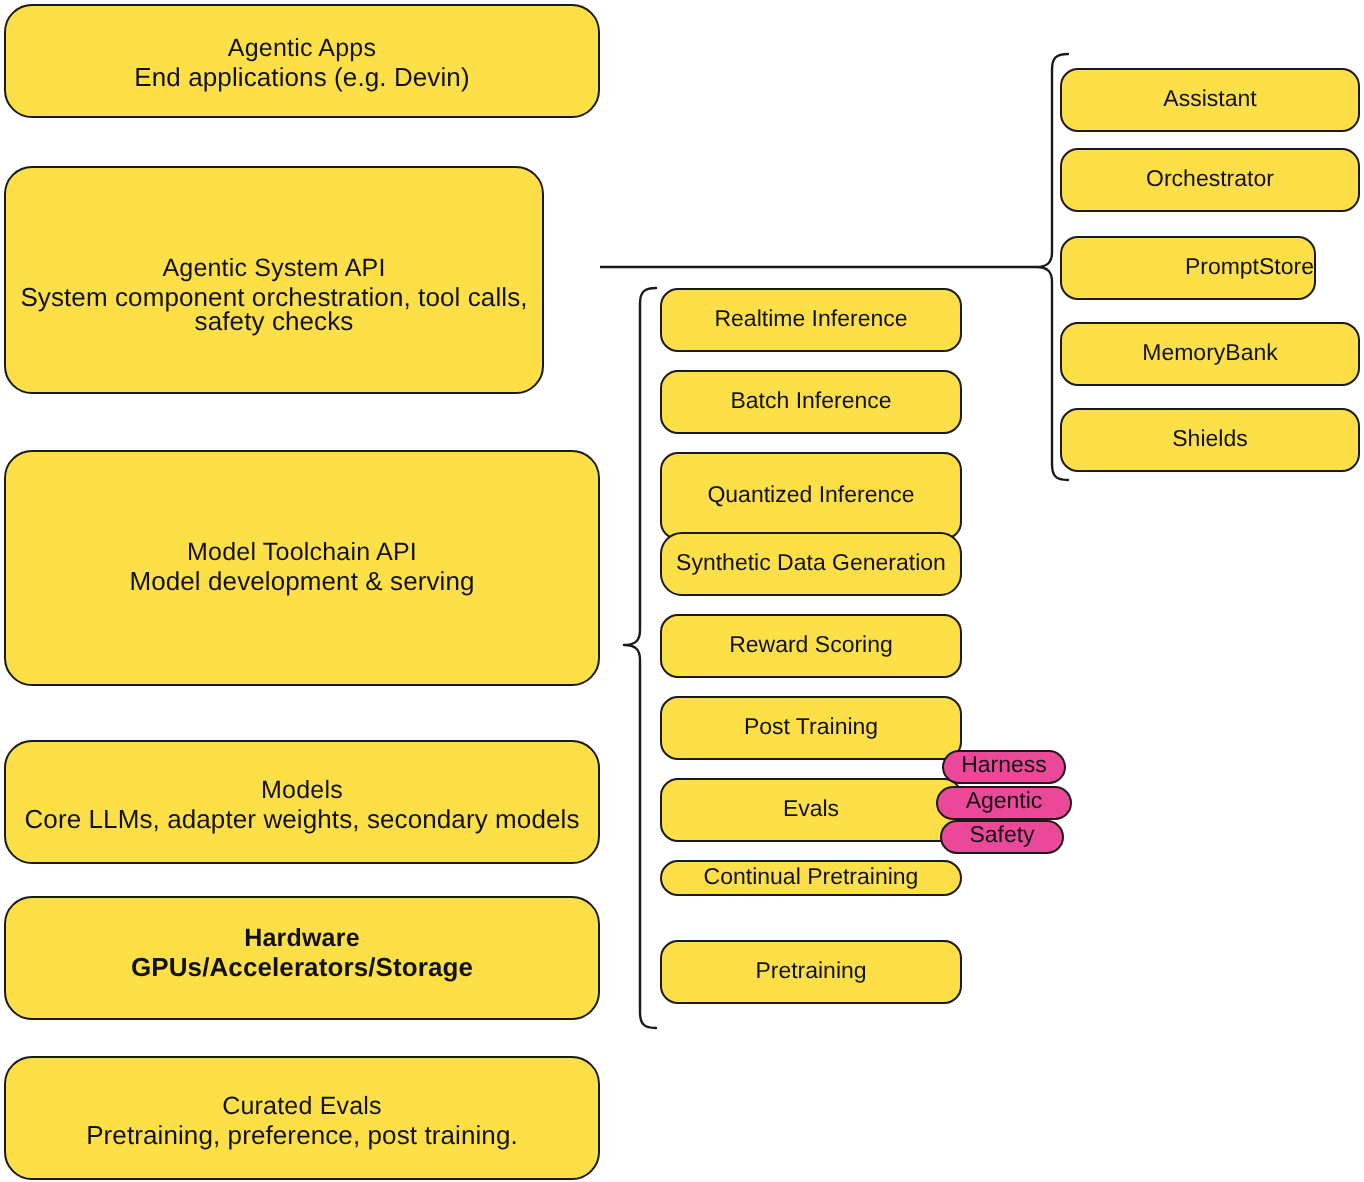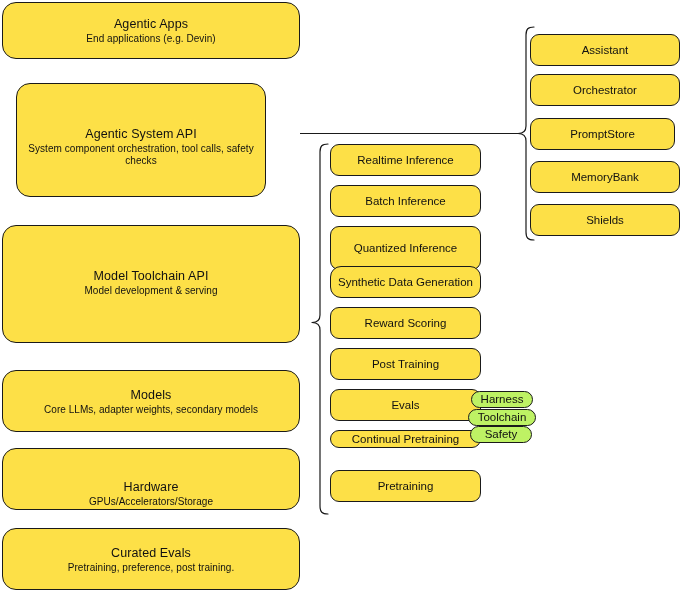--- a/index.html
+++ b/index.html
@@ -38,21 +38,21 @@
   .layer-box {
     border-radius: 14px;
   }
   .layer-title {
     font-size: 12.5px;
     line-height: 16px;
     letter-spacing: 0.1px;
     color: #111111;
   }
   .layer-sub {
-    font-size: 10px;
+    font-size: 13px;
     line-height: 12px;
     letter-spacing: 0.05px;
     color: #111111;
     margin-top: 1px;
   }
 
   
   .layer-inner {
     position: absolute;
     left: 0;
@@ -71,27 +71,26 @@
     font-size: 11.5px;
     line-height: 14px;
     color: #111111;
     white-space: nowrap;
   }
 
   
   .pill {
     position: absolute;
     box-sizing: border-box;
-    background: #bef264;
+    background: #ec4899;
     border: 1.2px solid #1a1a1a;
     border-radius: 999px;
     display: flex;
     align-items: center;
     justify-content: center;
-    margin-top: 16px;
   }
   .pill-label {
     font-size: 11.5px;
     line-height: 13px;
     color: #111111;
     white-space: nowrap;
   }
 
   
   .brace {
@@ -113,21 +112,21 @@
 
 <div id="canvas">
 
   <div class="box layer-box" style="left:2px; top:2px; width:298px; height:57px;">
     <div class="layer-inner" style="top:13px;">
       <div class="layer-title">Agentic Apps</div>
       <div class="layer-sub">End applications (e.g. Devin)</div>
     </div>
   </div>
 
-  <div class="box layer-box" style="left:16px; top:83px; width:250px; height:114px;">
+  <div class="box layer-box" style="left:2px; top:83px; width:270px; height:114px;">
     <div class="layer-inner" style="top:42px;">
       <div class="layer-title">Agentic System API</div>
       <div class="layer-sub">System component orchestration, tool calls, safety checks</div>
     </div>
   </div>
 
   <div class="box layer-box" style="left:2px; top:225px; width:298px; height:118px;">
     <div class="layer-inner" style="top:42px;text-align:right;">
       <div class="layer-title">Model Toolchain API</div>
       <div class="layer-sub">Model development &amp; serving</div>
@@ -135,21 +134,21 @@
   </div>
 
   <div class="box layer-box" style="left:2px; top:370px; width:298px; height:62px;">
     <div class="layer-inner" style="top:16px;">
       <div class="layer-title">Models</div>
       <div class="layer-sub">Core LLMs, adapter weights, secondary models</div>
     </div>
   </div>
 
   <div class="box layer-box" style="left:2px; top:448px; width:298px; height:62px;">
-    <div class="layer-inner" style="top:30px;">
+    <div class="layer-inner" style="top:12px;font-weight:bold;">
       <div class="layer-title">Hardware</div>
       <div class="layer-sub">GPUs/Accelerators/Storage</div>
     </div>
   </div>
 
   <div class="box layer-box" style="left:2px; top:528px; width:298px; height:62px;">
     <div class="layer-inner" style="top:16px;">
       <div class="layer-title">Curated Evals</div>
       <div class="layer-sub">Pretraining, preference, post training.</div>
     </div>
@@ -172,21 +171,21 @@
                C14,216 16,218 22,218" fill="none" stroke="#1a1a1a" stroke-width="1.2" stroke-linecap="round" stroke-linejoin="round"></path>
     </svg>
   </div>
 
   <div class="box cap-box" style="left:530px; top:34px; width:150px; height:32px;">
     <span class="cap-label">Assistant</span>
   </div>
   <div class="box cap-box" style="left:530px; top:74px; width:150px; height:32px;">
     <span class="cap-label">Orchestrator</span>
   </div>
-  <div class="box cap-box" style="left:530px; top:118px; width:145px; height:32px;">
+  <div class="box cap-box" style="left:530px; top:118px; width:128px; height:32px;align-items:flex-end;">
     <span class="cap-label">PromptStore</span>
   </div>
   <div class="box cap-box" style="left:530px; top:161px; width:150px; height:32px;">
     <span class="cap-label">MemoryBank</span>
   </div>
   <div class="box cap-box" style="left:530px; top:204px; width:150px; height:32px;">
     <span class="cap-label">Shields</span>
   </div>
 
   <div class="brace" style="left:308px; top:140px; width:24px; height:382px;">
@@ -226,19 +225,19 @@
     <span class="cap-label">Continual Pretraining</span>
   </div>
   <div class="box cap-box" style="left:330px; top:470px; width:151px; height:32px;align-items:center;">
     <span class="cap-label">Pretraining</span>
   </div>
 
   <div class="pill" style="left:471px; top:375px; width:62px; height:17px;">
     <span class="pill-label">Harness</span>
   </div>
   <div class="pill" style="left:468px; top:393px; width:68px; height:17px;">
-    <span class="pill-label">Toolchain</span>
+    <span class="pill-label">Agentic</span>
   </div>
   <div class="pill" style="left:470px; top:410px; width:62px; height:17px;">
     <span class="pill-label">Safety</span>
   </div>
 
 </div>
 
 </body></html>

